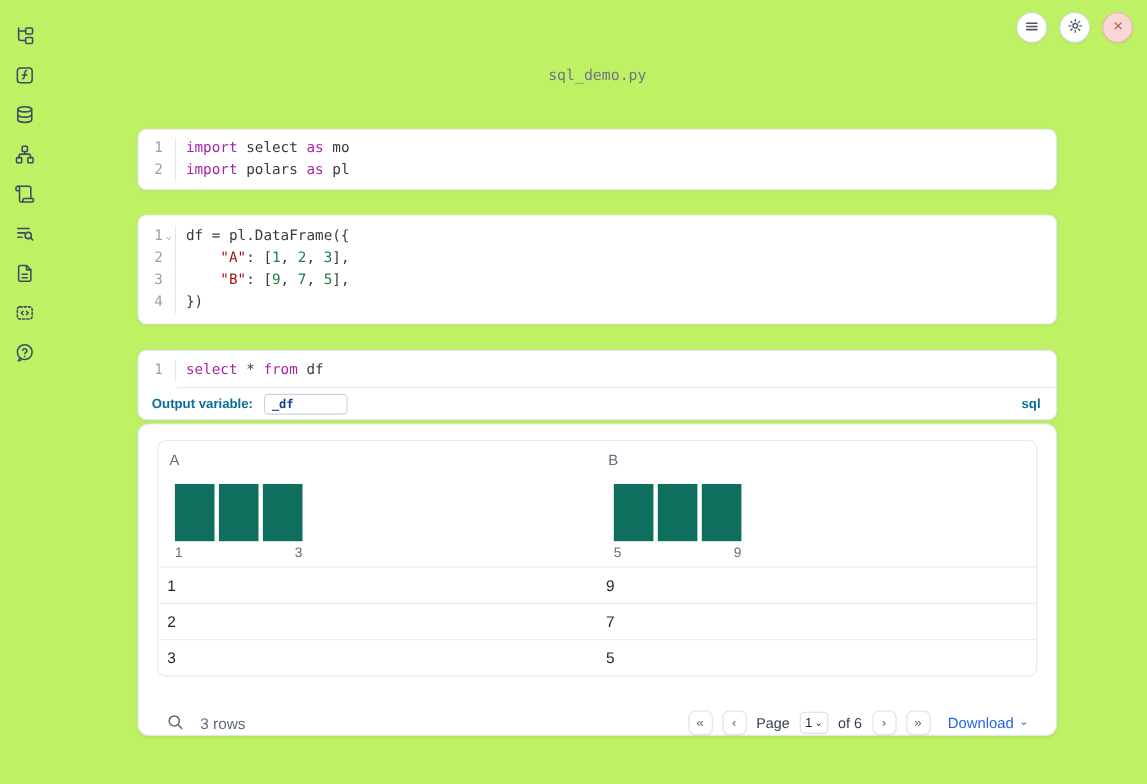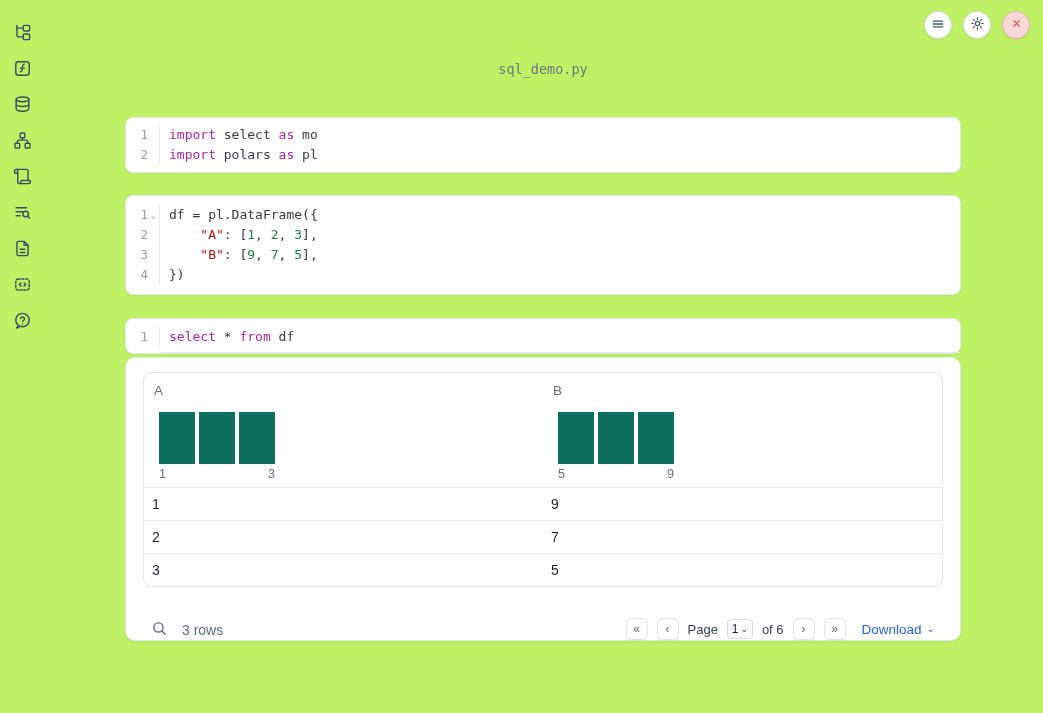--- a/index.html
+++ b/index.html
@@ -199,20 +199,27 @@
           <div class="code-line"><span class="line-num">3</span><span class="fold"></span><span class="code-text"><span class="tok-d">    </span><span class="tok-str">"B"</span><span class="tok-d">: [</span><span class="tok-num">9</span><span class="tok-d">, </span><span class="tok-num">7</span><span class="tok-d">, </span><span class="tok-num">5</span><span class="tok-d">],</span></span></div>
           <div class="code-line"><span class="line-num">4</span><span class="fold"></span><span class="code-text"><span class="tok-d">})</span></span></div>
         </div>
     </div>
 
     <div class="cell cell-3">
       <div class="code-area">
           <div class="code-line"><span class="line-num">1</span><span class="fold"></span><span class="code-text"><span class="tok-kw">select</span><span class="tok-d"> * </span><span class="tok-kw">from</span><span class="tok-d"> df</span></span></div>
         </div>
       <div class="sql-divider"></div>
+      <div class="sql-footer">
+        <div class="outvar-wrap">
+          <span class="outvar-label">Output variable:</span>
+          <input class="outvar-input" value="_df" style="">
+        </div>
+        <span class="sql-badge">sql</span>
+      </div>
     </div>
 
     <div class="output-card">
       <div class="data-table">
         <div class="t-header">
           <div class="t-col">
             <div class="col-name">A</div>
             <div class="hist">
               <div class="hist-bars">
                   <div class="hist-bar" style="height: 100%;"></div>

